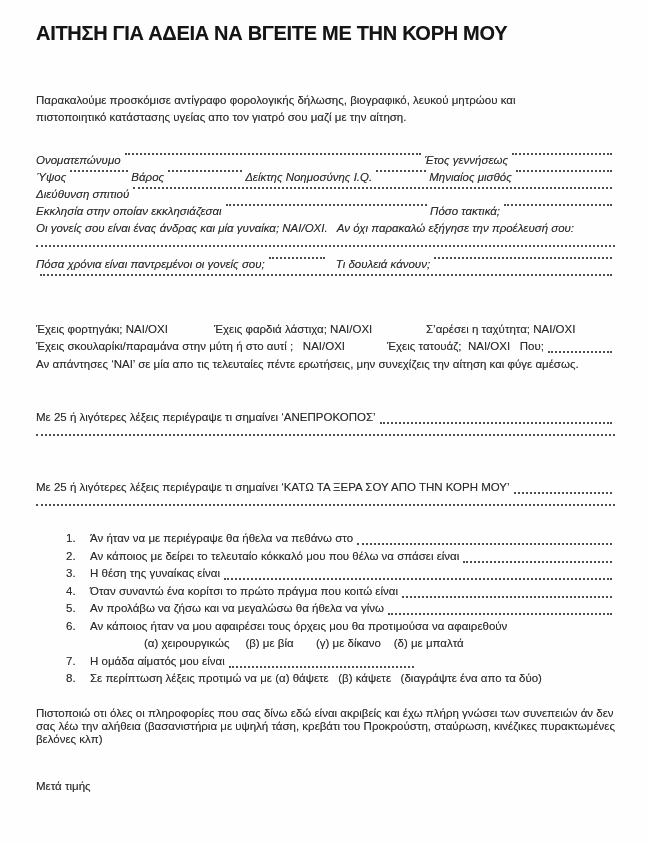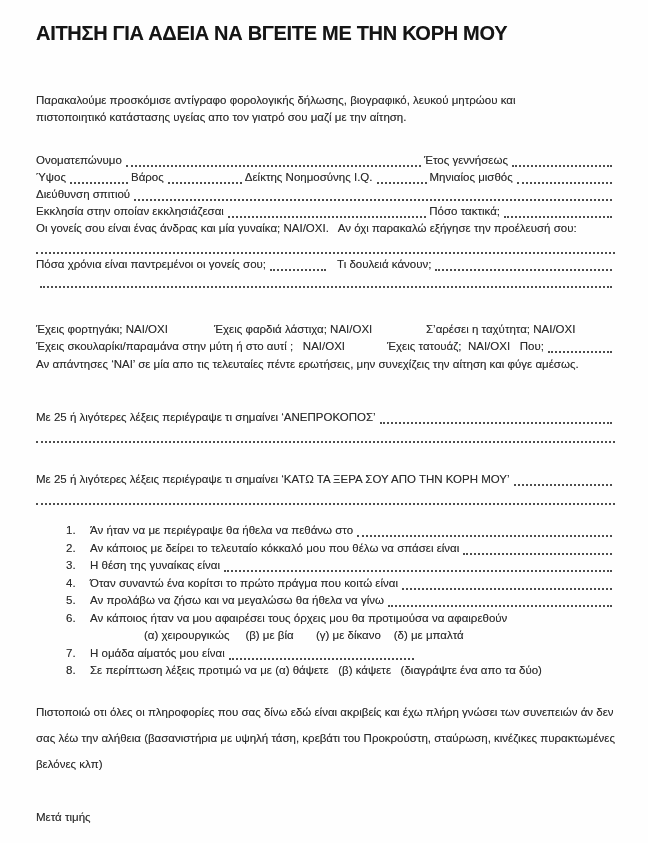--- a/index.html
+++ b/index.html
@@ -20,45 +20,45 @@
     font-size:20px;
     line-height:34px;
     font-weight:700;
     letter-spacing:-0.3px;
     color:#151515;
     white-space:nowrap;
     margin:2px 0 0 0;
   }
   .intro{margin-top:42px;max-width:545px;}
   .fields{margin-top:26px;}
-  .frow{display:flex;align-items:flex-end;height:17px;}
+  .frow{display:flex;align-items:flex-start;height:17px;font-style:italic;}
   .t{white-space:pre;}
   .wrapt{white-space:pre-wrap;}
   .dots{
     border-bottom:2px dotted #4d4d4d;
     margin:0 3px 2px 4px;
     height:1px;
   }
   .grow{flex:1 1 auto;}
   .dotline{margin-top:7px;height:12px;}
   .dotline .dots{margin-left:0;margin-right:0;}
   .quiz{margin-top:30px;}
   .qrow{display:flex;align-items:flex-end;height:17.5px;}
   .q1{flex:0 0 178px;}
   .q2{flex:0 0 212px;}
   .describe{margin-top:36px;}
-  .describe2{margin-top:26px;}
+  .describe2{margin-top:34px;}
   .drow{display:flex;align-items:flex-end;height:17px;}
   .fill-intro{margin-top:40px;}
   .list{margin-top:15px;}
   .li{display:flex;align-items:flex-end;height:17.5px;}
   .num{flex:0 0 24px;margin-left:30px;}
   .opts{margin-left:108px;height:17.5px;white-space:pre-wrap;}
   .w-fixed{flex:0 0 auto;}
-  .certification{margin-top:20px;max-width:585px;line-height:26px;}
+  .certification{margin-top:20px;max-width:585px;line-height:13px;}
   .closing{margin-top:32px;}
 </style>
 </head>
 <body>
 
 <div class="page">
 
   <h1 class="doc-title">ΑΙΤΗΣΗ ΓΙΑ ΑΔΕΙΑ ΝΑ ΒΓΕΙΤΕ ΜΕ ΤΗΝ ΚΟΡΗ ΜΟΥ</h1>
 
   <p class="intro">Παρακαλούμε προσκόμισε αντίγραφο φορολογικής δήλωσης, βιογραφικό, λευκού μητρώου και πιστοποιητικό κατάστασης υγείας απο τον γιατρό σου μαζί με την αίτηση.</p>

